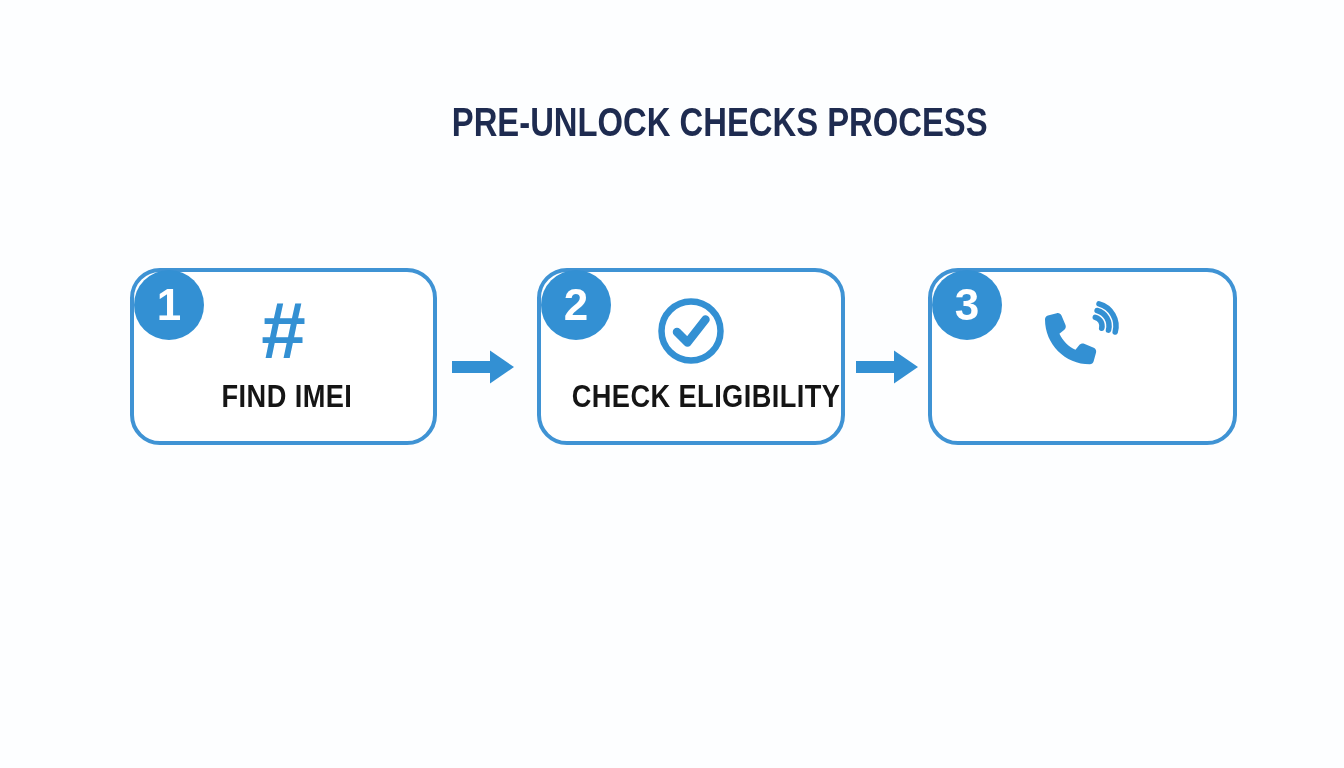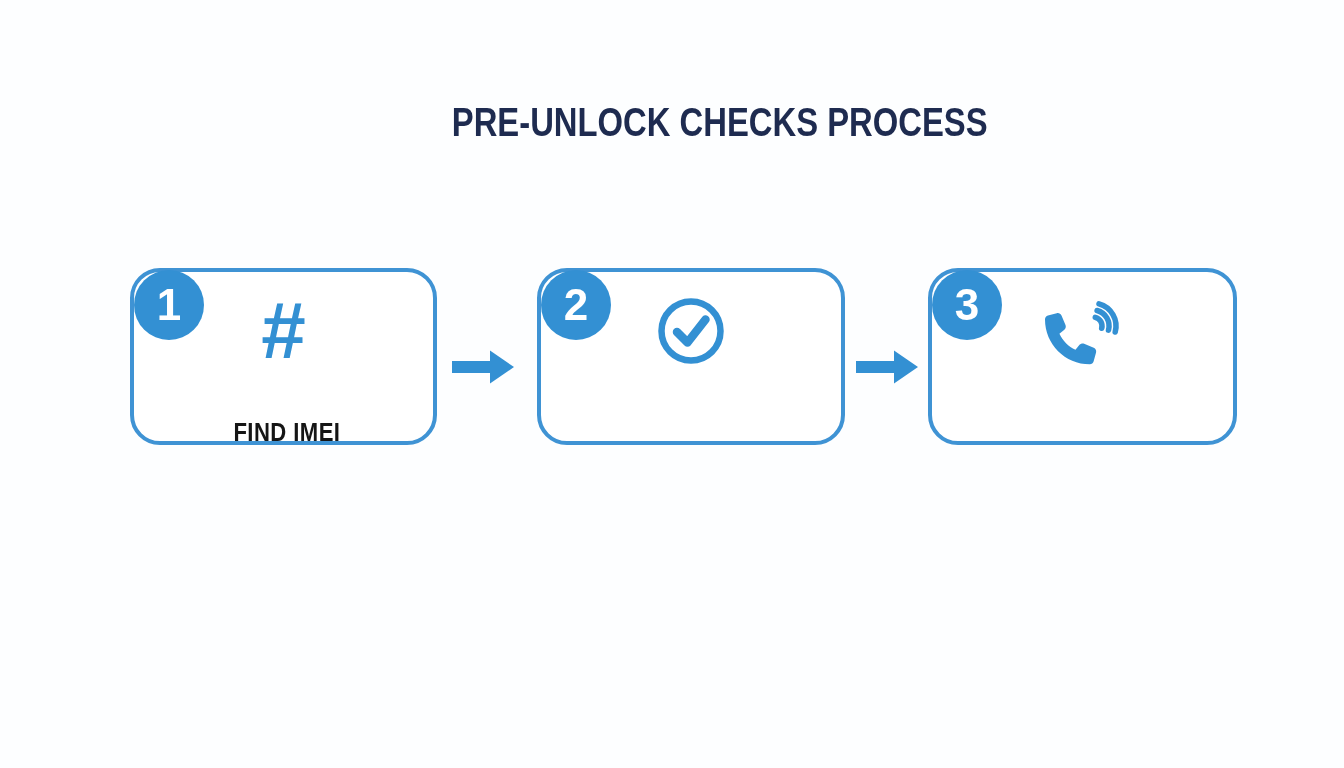--- a/index.html
+++ b/index.html
@@ -85,25 +85,24 @@
     font-weight: bold;
     color: #3390d3;
     line-height: 70px;
   }
   .step-label {
     position: absolute;
     top: 106px;
     left: 7px;
     right: 0;
     text-align: center;
-    font-size: 26px;
+    font-size: 32px;
     font-weight: bold;
     color: #151515;
     letter-spacing: 0.5px;
-    margin-top: 39px;
   }
   .arrow {
     position: absolute;
     top: 348px;
     width: 63px;
     height: 38px;
   }
   #arrow1 { left: 452px; }
   #arrow2 { left: 856px; }
 </style>
@@ -135,20 +134,23 @@
   <div class="step-box" id="step2">
     <div class="badge">
       <span>2</span>
     </div>
     <div class="step-icon">
       <svg width="68" height="68" viewBox="0 0 68 68">
         <circle cx="34" cy="34" r="29.5" fill="none" stroke="#3390d3" stroke-width="6.5"></circle>
         <path d="M20 35 L30.5 45.5 L48.5 22.5" fill="none" stroke="#3390d3" stroke-width="8.5" stroke-linecap="round" stroke-linejoin="round"></path>
       </svg>
     </div>
+    <div class="step-label">
+      <span class="condensed-sm">CHECK ELIGIBILITY</span>
+    </div>
   </div>
 
   <svg class="arrow" id="arrow2" viewBox="0 0 63 38">
     <path d="M0 13 H38 V2.5 L62 19 L38 35.5 V25 H0 Z" fill="#3390d3"></path>
   </svg>
 
   <div class="step-box" id="step3">
     <div class="badge">
       <span>3</span>
     </div>

